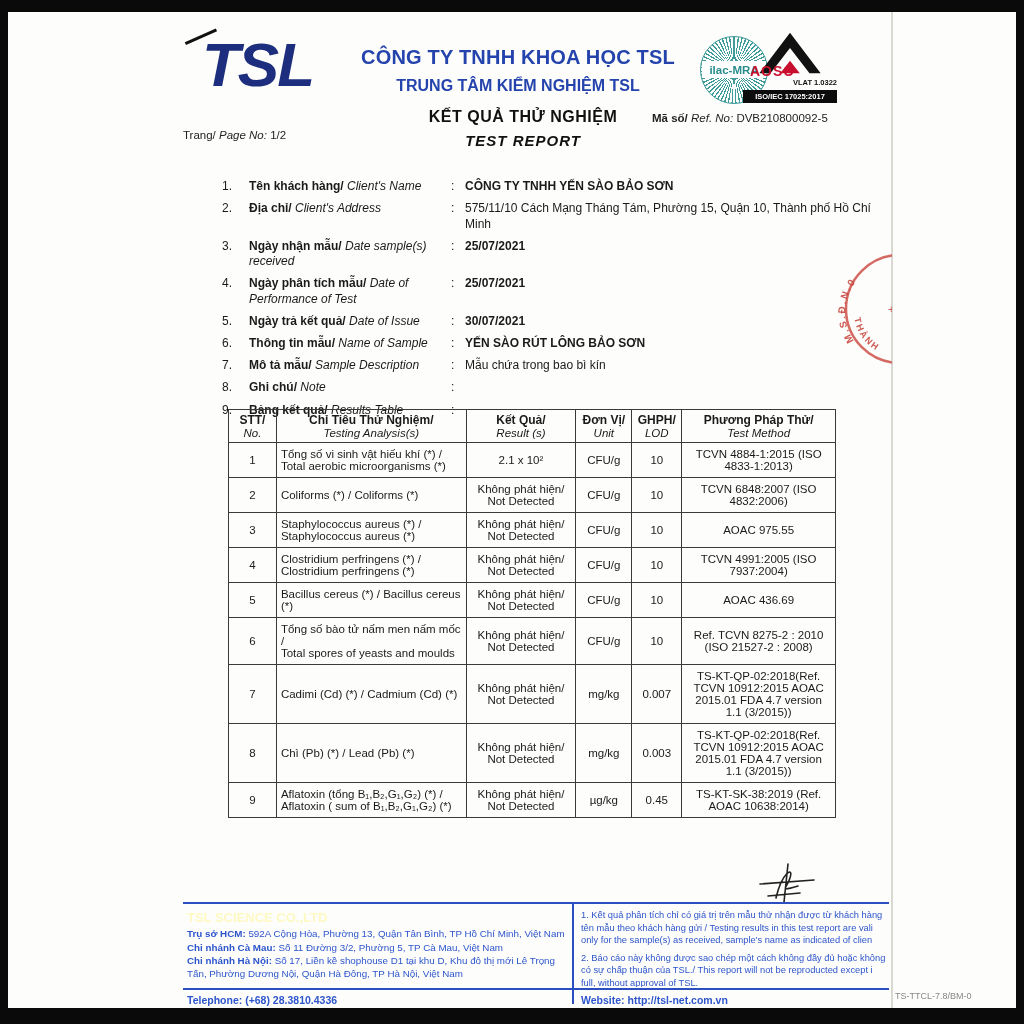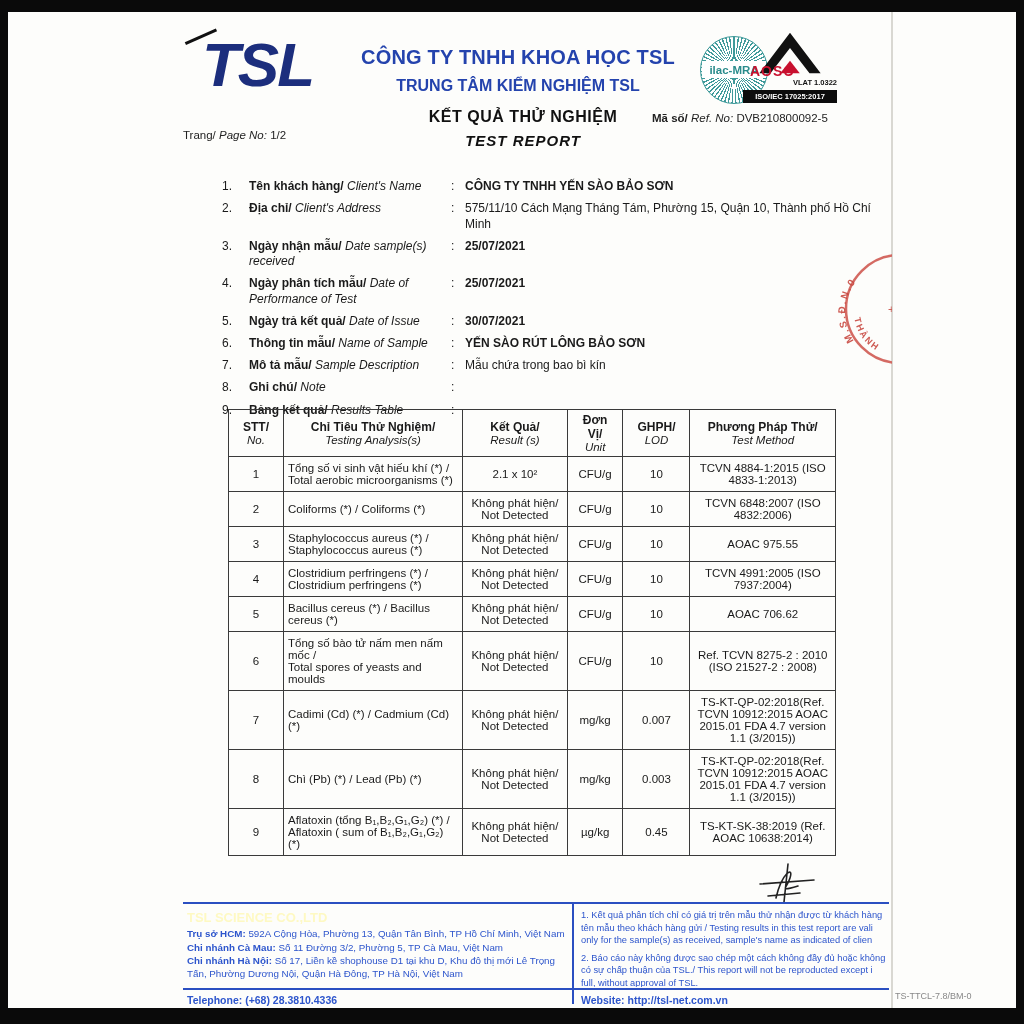--- a/index.html
+++ b/index.html
@@ -51,21 +51,21 @@
   .i-label b{font-weight:bold;}
   .i-label i{font-style:italic;font-weight:normal;}
   .i-colon{width:14px;flex:0 0 14px;}
   .i-value{flex:1;}
   .i-value.bold{font-weight:bold;}
 
   
   .results{left:228px;top:409px;width:608px;border-collapse:collapse;
            font-size:11.5px;color:#1a1a1a;}
   .results th,.results td{border:1px solid #3a3a3a;vertical-align:middle;padding:5px 4px;}
-  .results th{padding:3px 14px;}
+  .results th{padding:3px 0;}
   .h-vi{font-weight:bold;font-size:12px;}
   .h-en{font-style:italic;font-weight:normal;font-size:11.5px;}
   .c-no,.c-result,.c-unit,.c-lod,.c-method{text-align:center;}
   .c-analysis{text-align:left;padding-left:6px;white-space:pre-line;}
   .c-result{white-space:pre-line;}
   .c-method{padding-left:5px;padding-right:5px;}
 
   
   .stamp{left:832px;top:250px;width:60px;height:118px;overflow:hidden;}
   .signature{left:738px;top:858px;}
@@ -256,21 +256,21 @@
           <td class="c-lod">10</td>
           <td class="c-method">TCVN 4991:2005 (ISO 7937:2004)</td>
         </tr>
         <tr>
           <td class="c-no">5</td>
           <td class="c-analysis">Bacillus cereus (*) / Bacillus cereus (*)</td>
           <td class="c-result">Không phát hiện/
 Not Detected</td>
           <td class="c-unit">CFU/g</td>
           <td class="c-lod">10</td>
-          <td class="c-method">AOAC 706.62</td>
+          <td class="c-method">AOAC 436.69</td>
         </tr>
         <tr>
           <td class="c-no">6</td>
           <td class="c-analysis">Tổng số bào tử nấm men nấm mốc /
 Total spores of yeasts and moulds</td>
           <td class="c-result">Không phát hiện/
 Not Detected</td>
           <td class="c-unit">CFU/g</td>
           <td class="c-lod">10</td>
           <td class="c-method">Ref. TCVN 8275-2 : 2010 (ISO 21527-2 : 2008)</td>

